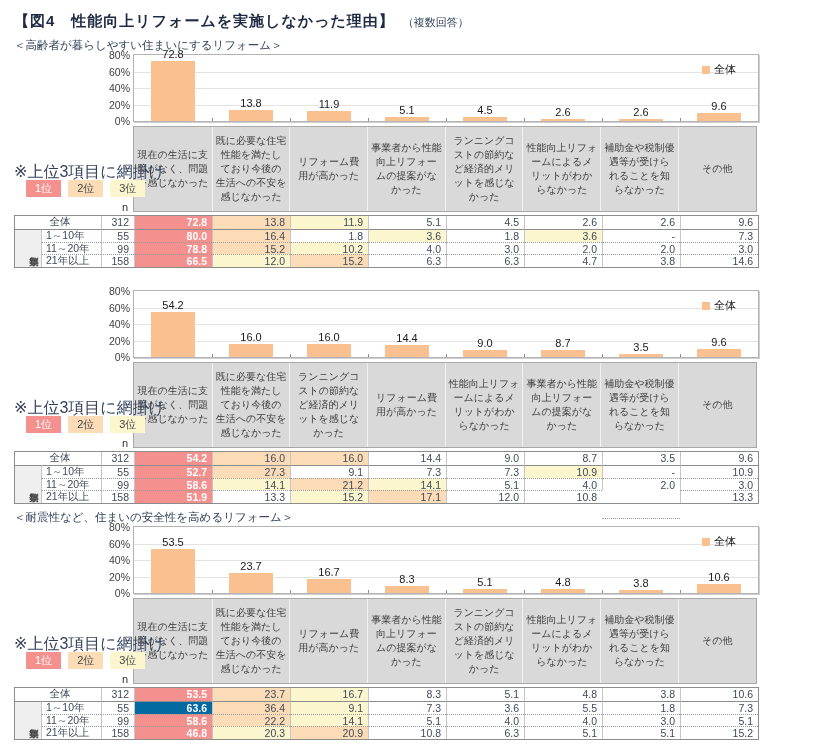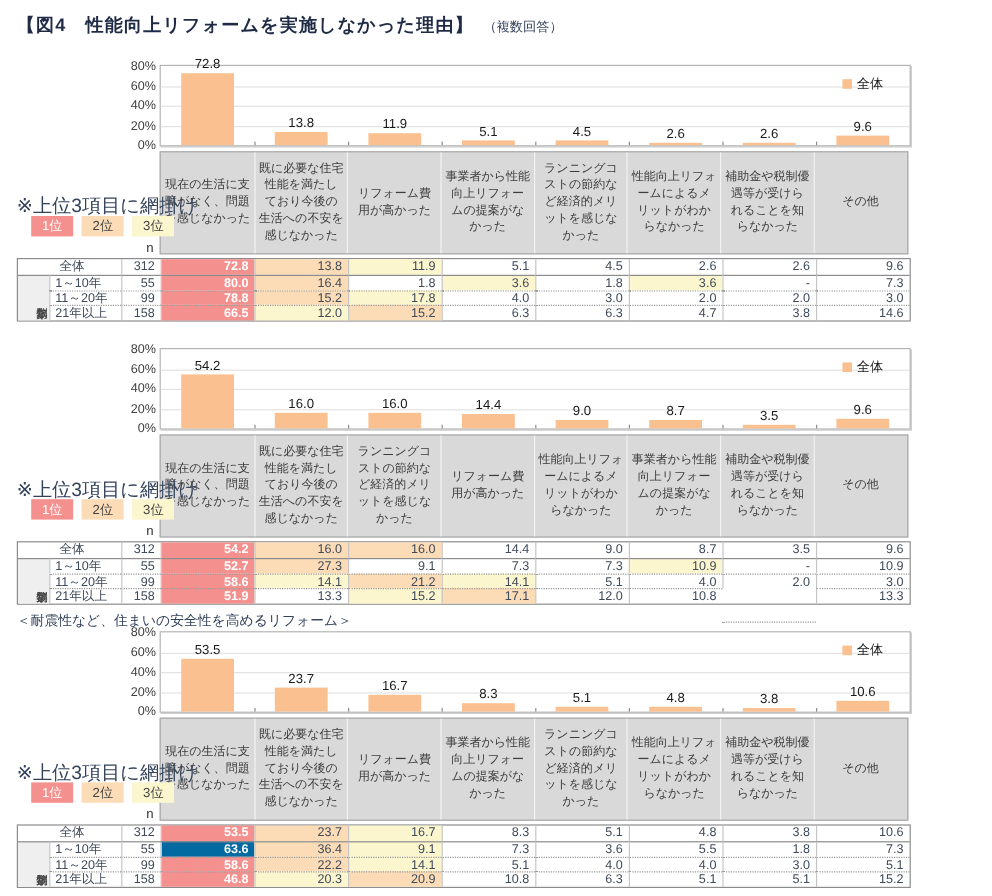--- a/index.html
+++ b/index.html
@@ -40,20 +40,21 @@
 </style>
 </head>
 <body>
 
 <div class="page">
   <div class="title-row">
     <span class="title">【図4　性能向上リフォームを実施しなかった理由】</span><span class="subtitle">（複数回答）</span>
   </div>
   <div id="sections">
       <section class="sec">
+        <div class="sec-heading">＜高齢者が暮らしやすい住まいにするリフォーム＞</div>
         <div class="chart">
           <div class="gridline" style="top: 16.5px;"></div>
           <div class="gridline" style="top: 33px;"></div>
           <div class="gridline" style="top: 49.5px;"></div>
           <div class="ytick" style="top: -6px;">80%</div>
           <div class="ytick" style="top: 10.5px;">60%</div>
           <div class="ytick" style="top: 27px;">40%</div>
           <div class="ytick" style="top: 43.5px;">20%</div>
           <div class="ytick" style="top: 60px;">0%</div>
           <div class="slot" style="left: 0px;">
@@ -136,21 +137,21 @@
           <div class="cell val rt-solid" style="grid-area: 2 / 6;">1.8</div>
           <div class="cell val rt-solid rank3" style="background: rgb(252, 246, 206); grid-area: 2 / 7;">3.6</div>
           <div class="cell val rt-solid" style="grid-area: 2 / 8;">1.8</div>
           <div class="cell val rt-solid rank3" style="background: rgb(252, 246, 206); grid-area: 2 / 9;">3.6</div>
           <div class="cell val rt-solid" style="grid-area: 2 / 10;">-</div>
           <div class="cell val rt-solid" style="grid-area: 2 / 11;">7.3</div>
           <div class="cell lbl rt-dot" style="grid-area: 3 / 2;">11～20年</div>
           <div class="cell num rt-dot" style="grid-area: 3 / 3;">99</div>
           <div class="cell val rt-dot rank1" style="background: rgb(244, 144, 142); grid-area: 3 / 4;">78.8</div>
           <div class="cell val rt-dot rank2" style="background: rgb(251, 220, 183); grid-area: 3 / 5;">15.2</div>
-          <div class="cell val rt-dot rank3" style="background: rgb(252, 246, 206); grid-area: 3 / 6;">17.8</div>
+          <div class="cell val rt-dot rank3" style="background: rgb(252, 246, 206); grid-area: 3 / 6;">10.2</div>
           <div class="cell val rt-dot" style="grid-area: 3 / 7;">4.0</div>
           <div class="cell val rt-dot" style="grid-area: 3 / 8;">3.0</div>
           <div class="cell val rt-dot" style="grid-area: 3 / 9;">2.0</div>
           <div class="cell val rt-dot" style="grid-area: 3 / 10;">2.0</div>
           <div class="cell val rt-dot" style="grid-area: 3 / 11;">3.0</div>
           <div class="cell lbl rt-dot" style="grid-area: 4 / 2;">21年以上</div>
           <div class="cell num rt-dot" style="grid-area: 4 / 3;">158</div>
           <div class="cell val rt-dot rank1" style="background: rgb(244, 144, 142); grid-area: 4 / 4;">66.5</div>
           <div class="cell val rt-dot rank3" style="background: rgb(252, 246, 206); grid-area: 4 / 5;">12.0</div>
           <div class="cell val rt-dot rank2" style="background: rgb(251, 220, 183); grid-area: 4 / 6;">15.2</div>

